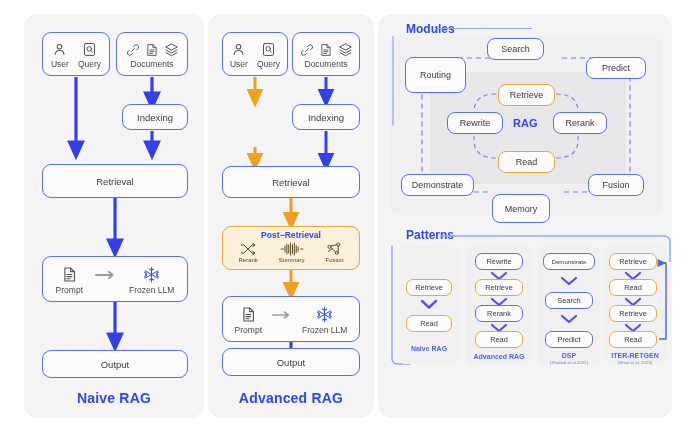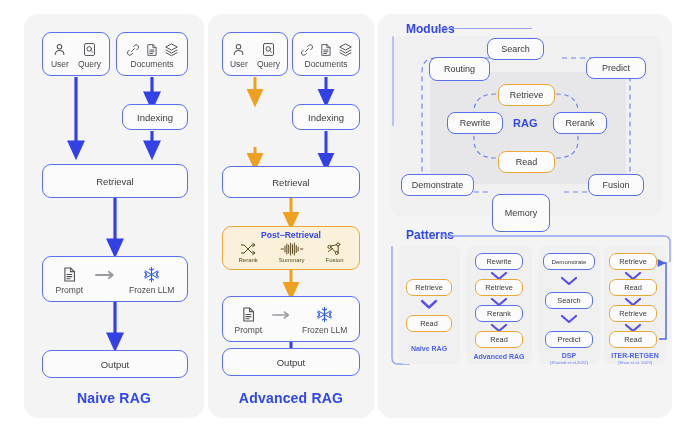--- a/index.html
+++ b/index.html
@@ -364,32 +364,32 @@
   <svg class="arrow" style="left:390px;top:36px;width:272px;height:182px;">
 
     <path d="M100,22 L46,22 Q32,22 32,36 L32,142 Q32,156 46,156 L100,156" stroke="#6f86ef" stroke-width="1.2" stroke-dasharray="5 4" fill="none"></path>
     <path d="M172,22 L226,22 Q240,22 240,36 L240,142 Q240,156 226,156 L172,156" stroke="#6f86ef" stroke-width="1.2" stroke-dasharray="5 4" fill="none"></path>
 
     <path d="M106,58 Q84,58 84,76 L84,104 Q84,122 106,122" stroke="#6f86ef" stroke-width="1.2" stroke-dasharray="4.5 3.5" fill="none"></path>
     <path d="M166,58 Q188,58 188,76 L188,104 Q188,122 166,122" stroke="#6f86ef" stroke-width="1.2" stroke-dasharray="4.5 3.5" fill="none"></path>
   </svg>
 
   <div class="mbox" style="left:487px;top:38px;width:57px;height:22px;">Search</div>
-  <div class="mbox" style="left:405px;top:57px;width:61px;height:24px;margin-left:24px;">Routing</div>
+  <div class="mbox" style="left:405px;top:57px;width:61px;height:36px;">Routing</div>
   <div class="mbox" style="left:586px;top:57px;width:60px;height:22px;">Predict</div>
 
   <div class="mbox amber" style="left:498px;top:84px;width:57px;height:22px;">Retrieve</div>
   <div class="mbox" style="left:447px;top:112px;width:56px;height:22px;">Rewrite</div>
   <div class="rag-label" style="left:513px;top:117px;">RAG</div>
   <div class="mbox" style="left:553px;top:112px;width:54px;height:22px;">Rerank</div>
   <div class="mbox amber" style="left:498px;top:151px;width:57px;height:22px;">Read</div>
 
   <div class="mbox" style="left:401px;top:174px;width:73px;height:22px;">Demonstrate</div>
   <div class="mbox" style="left:588px;top:174px;width:56px;height:22px;">Fusion</div>
-  <div class="mbox" style="left:492px;top:194px;width:58px;height:38px;">Memory</div>
+  <div class="mbox" style="left:492px;top:194px;width:58px;height:29px;">Memory</div>
 
   <div class="sec-label" style="left:392px;top:228px;">Patterns</div>
   <svg class="arrow" style="left:388px;top:232px;width:284px;height:140px;">
     <path d="M52,4 L276,4 Q282,4 282,10 L282,30" stroke="#93a4f5" stroke-width="1.4" fill="none"></path>
     <path d="M4,14 L4,126 Q4,132 10,132 L22,132" stroke="#93a4f5" stroke-width="1.4" fill="none"></path>
   </svg>
 
   <div class="pcol" style="left:398px;top:246px;width:62px;height:118px;"></div>
   <div class="pbox amber" style="left:406px;top:279px;width:46px;height:17px;">Retrieve</div>
   <svg class="chev" style="left:420px;top:299px;width:18px;height:12px;">

